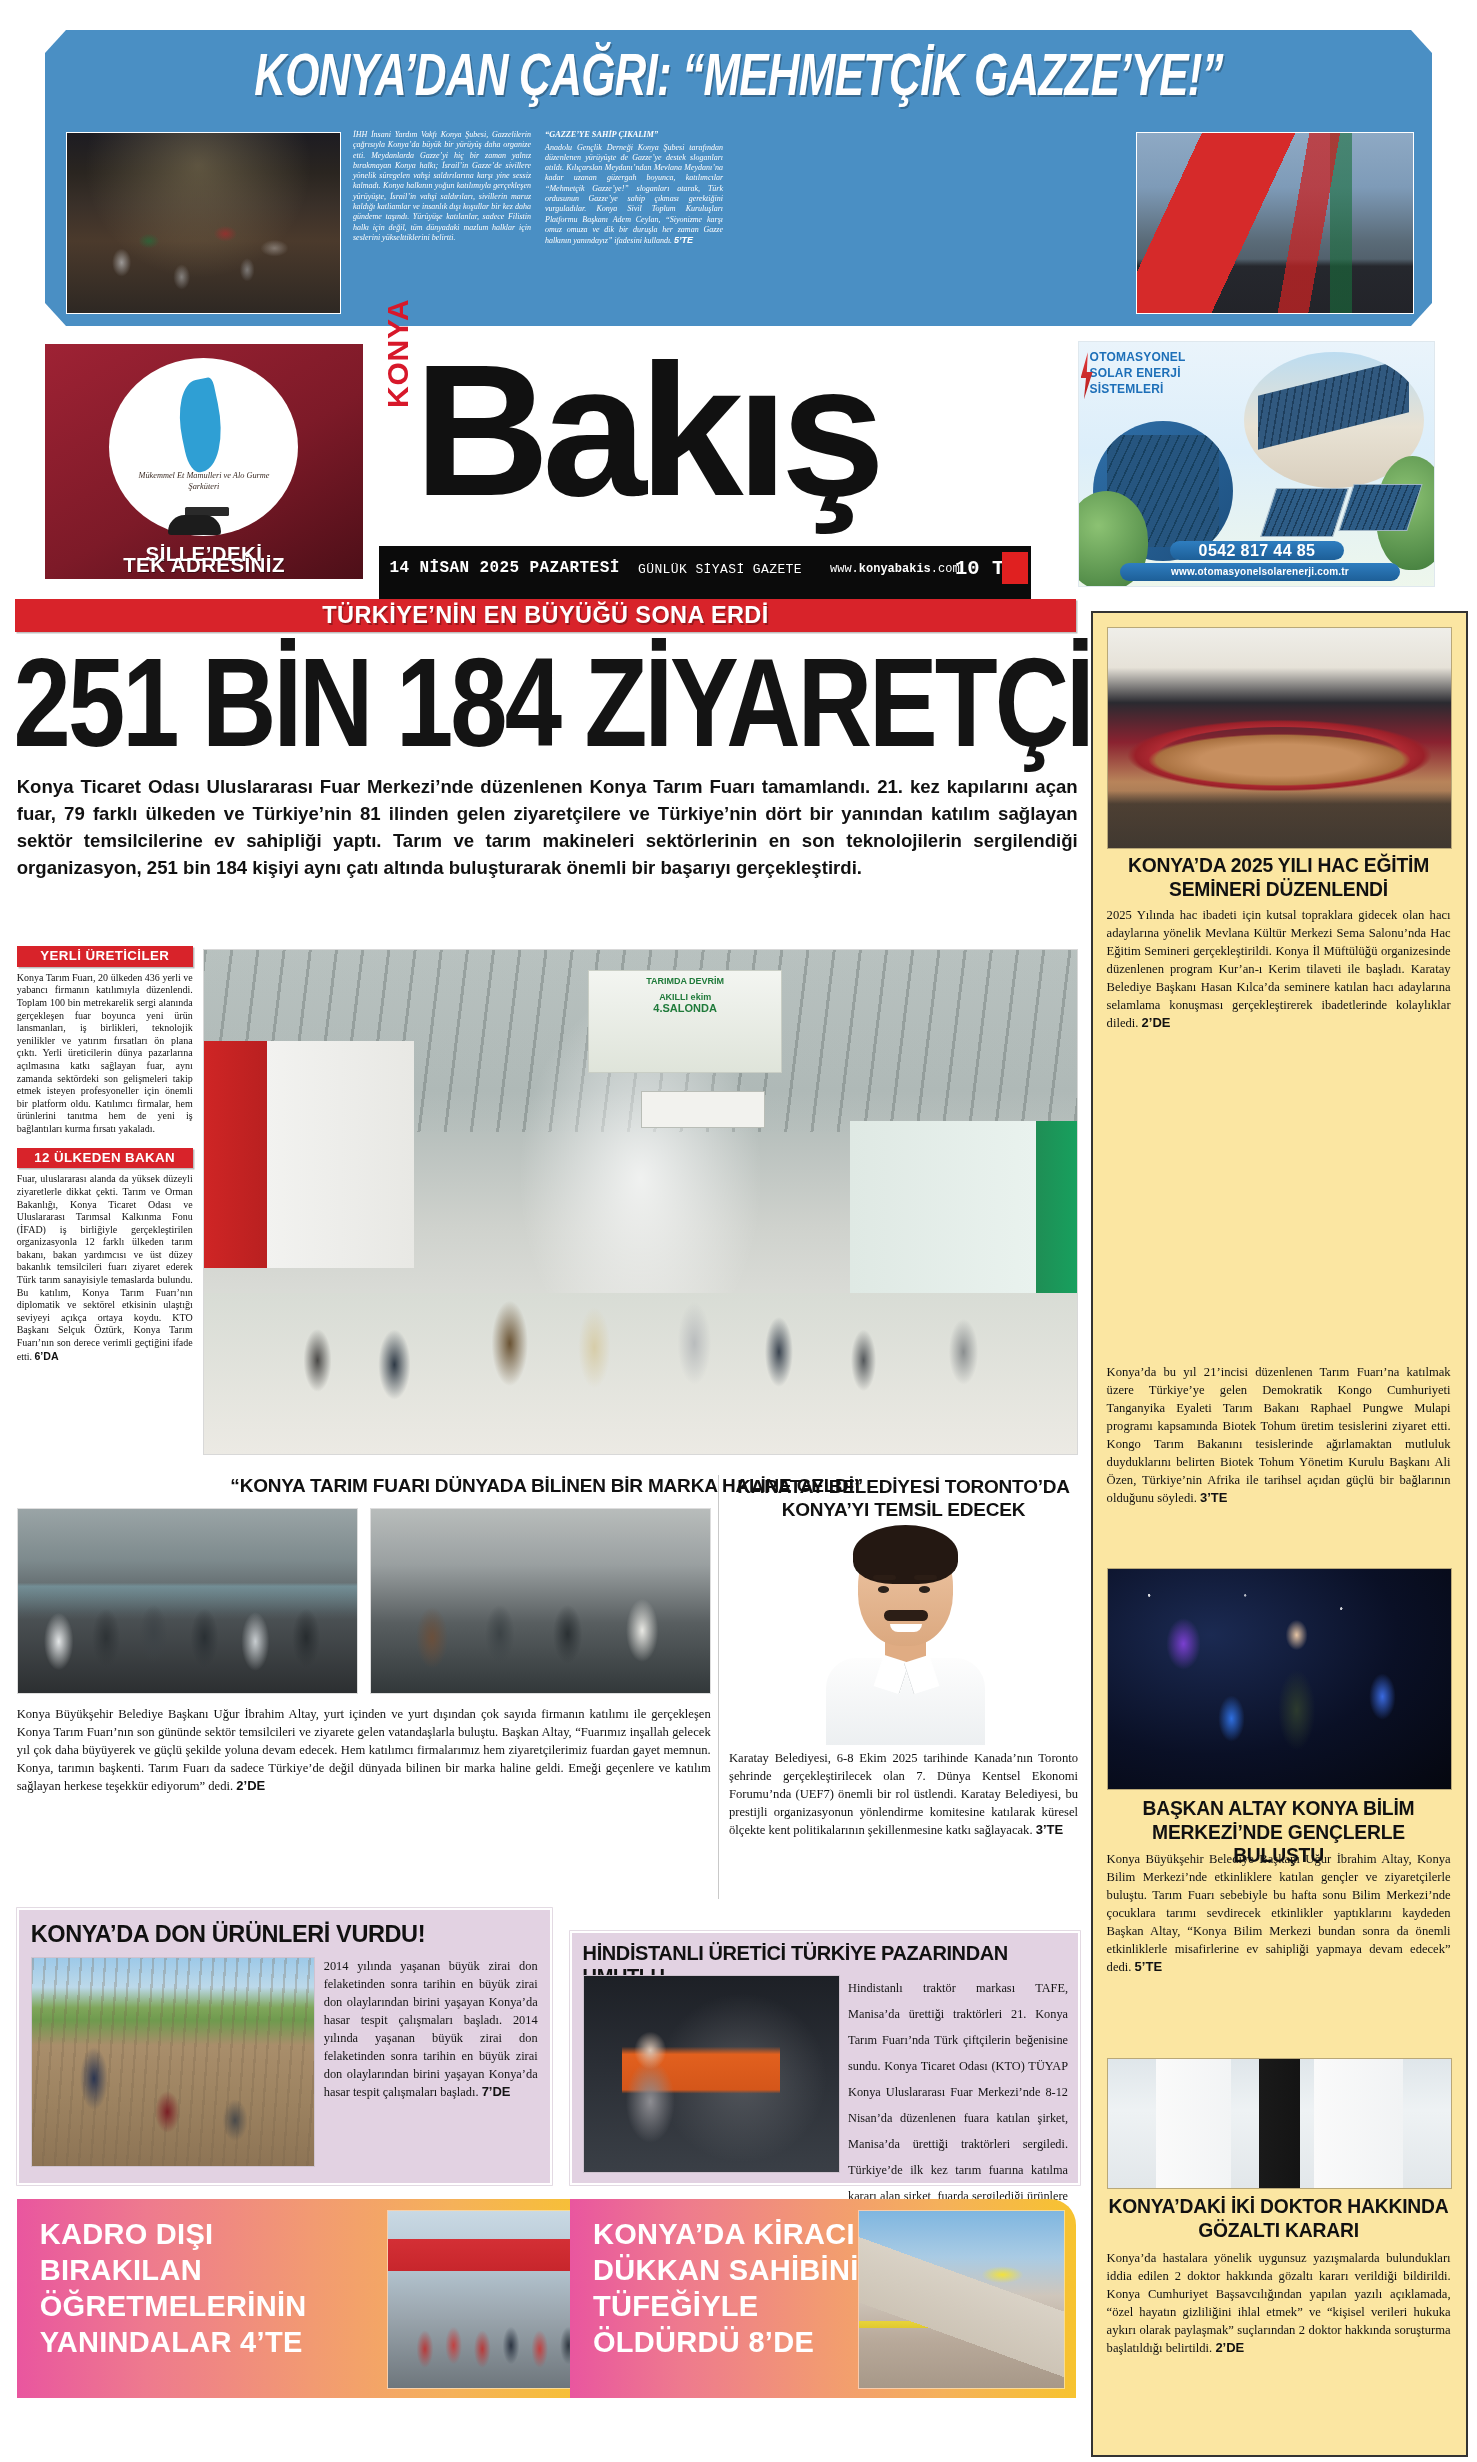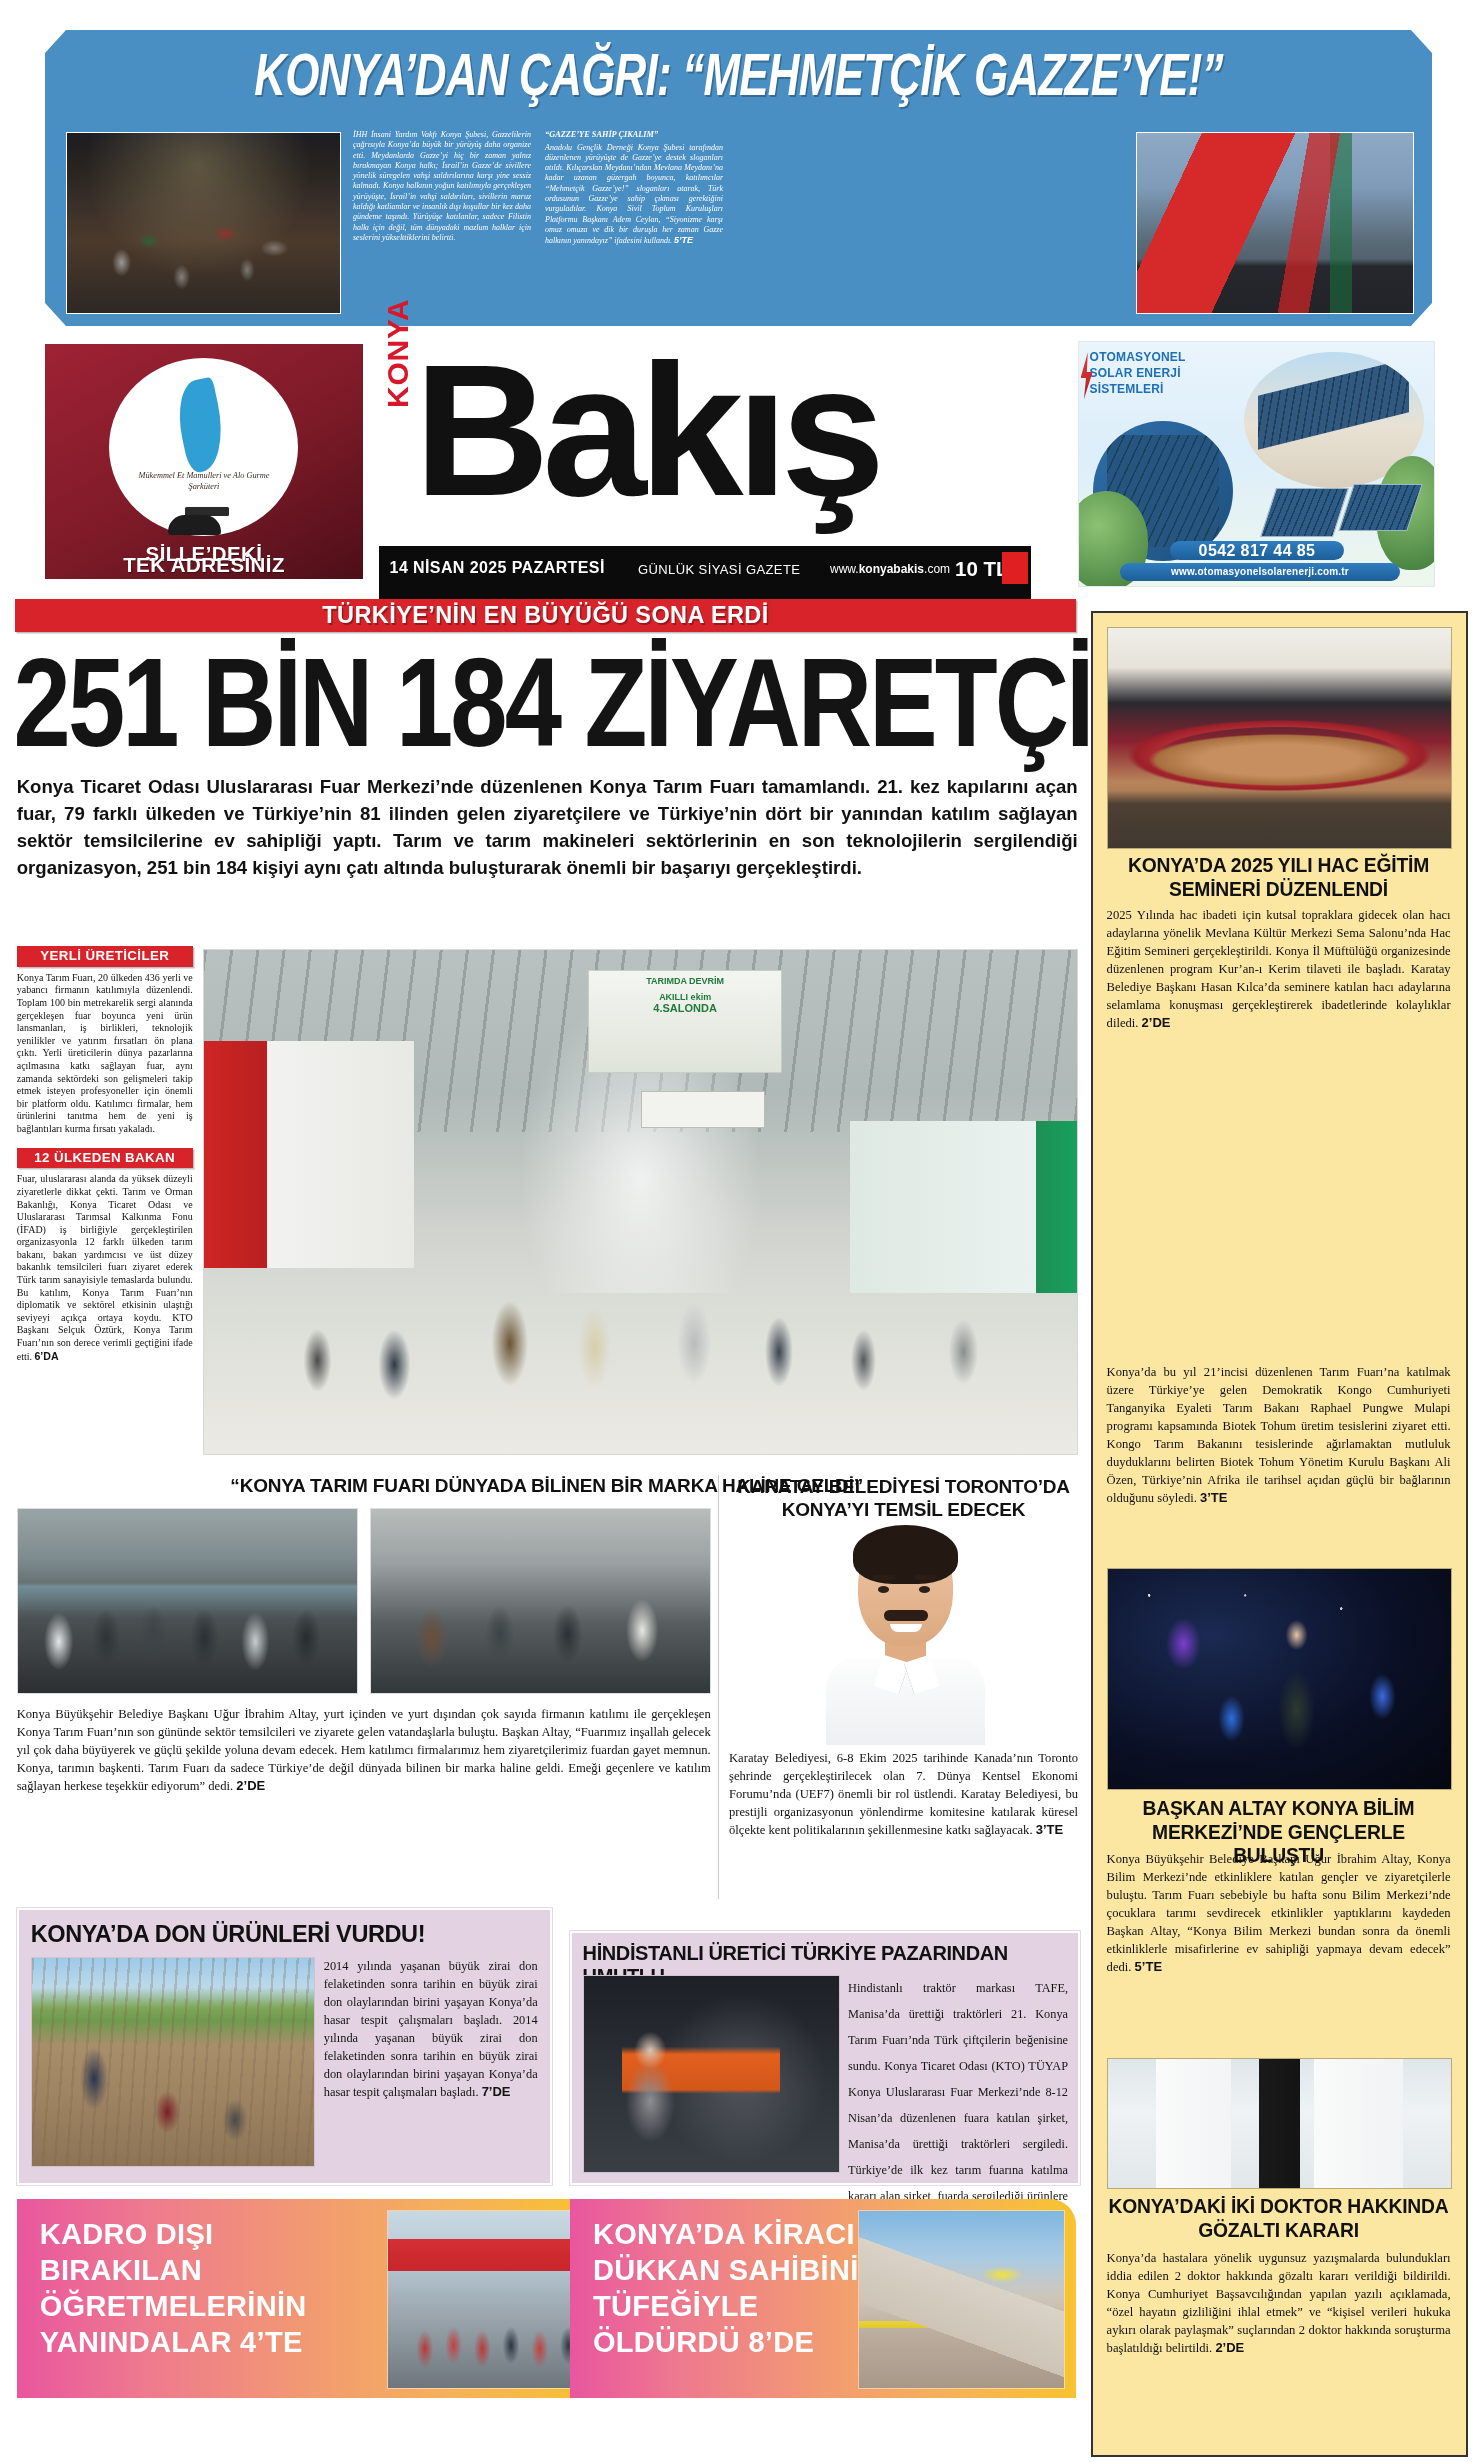--- a/index.html
+++ b/index.html
@@ -74,21 +74,21 @@
   .ad-left .l1,.ad-left .l2{position:absolute;width:100%;text-align:center;color:#fff;font-weight:bold;
     font-size:20.5px;letter-spacing:0.4px;text-shadow:0.8px 0.8px 0 rgba(0,0,0,.4);}
   .ad-left .l1{top:198px;}
   .ad-left .l2{top:209px;}
 
   .nameplate{position:absolute;left:379px;top:7.6px;width:652px;height:246px;}
   .np-konya{position:absolute;left:1.5px;top:67px;color:#d7182a;font-weight:bold;font-size:30px;
     transform:rotate(-90deg);transform-origin:left top;letter-spacing:0.8px;white-space:nowrap;}
   .np-bakis{position:absolute;left:35px;top:-4.5px;font-size:188px;font-weight:bold;color:#111;
     letter-spacing:-7.6px;line-height:188px;font-family:"Liberation Sans",sans-serif;}
-  .np-bar{position:absolute;left:0;top:205px;width:652px;height:61px;background:#0b0b0b;}
+  .np-bar{position:absolute;left:0;top:205px;width:652px;height:61px;background:#0b0b0b;font-family:Liberation Mono, monospace;}
   .np-bar .date{position:absolute;left:10.6px;top:13.6px;color:#fff;font-weight:bold;font-size:16px;letter-spacing:0.4px;}
   .np-bar .kind{position:absolute;left:259px;top:16px;color:#fff;font-size:13px;letter-spacing:0.4px;}
   .np-bar .site{position:absolute;left:451px;top:16.7px;color:#fff;font-size:12px;}
   .np-bar .site b{font-weight:bold;}
   .np-bar .price{position:absolute;left:576px;top:11.4px;color:#fff;font-weight:bold;font-size:20.5px;}
   .np-bar .redsq{position:absolute;left:623px;top:6px;width:26px;height:32px;background:#e02020;}
 
   .ad-right{position:absolute;left:1078px;top:7.6px;width:355px;height:244px;
     background:linear-gradient(180deg,#eaf4fb 0%,#dceefa 45%,#eef7ec 100%);overflow:hidden;
     border:0.8px solid #dfe8ee;}

